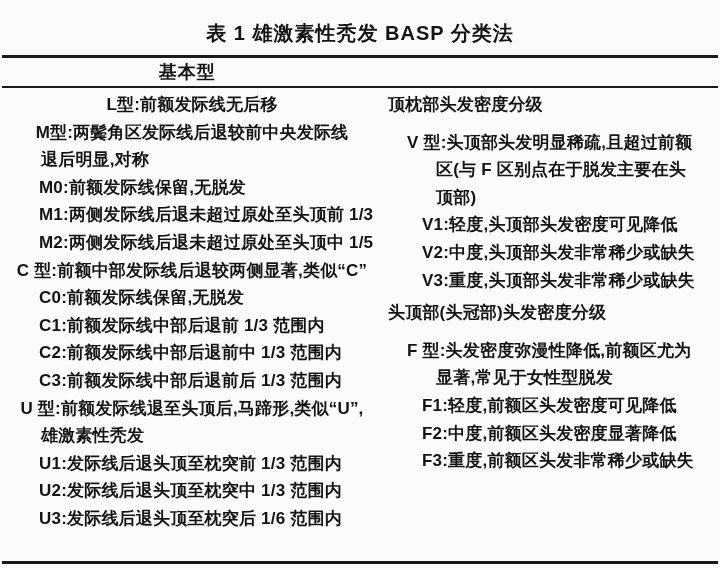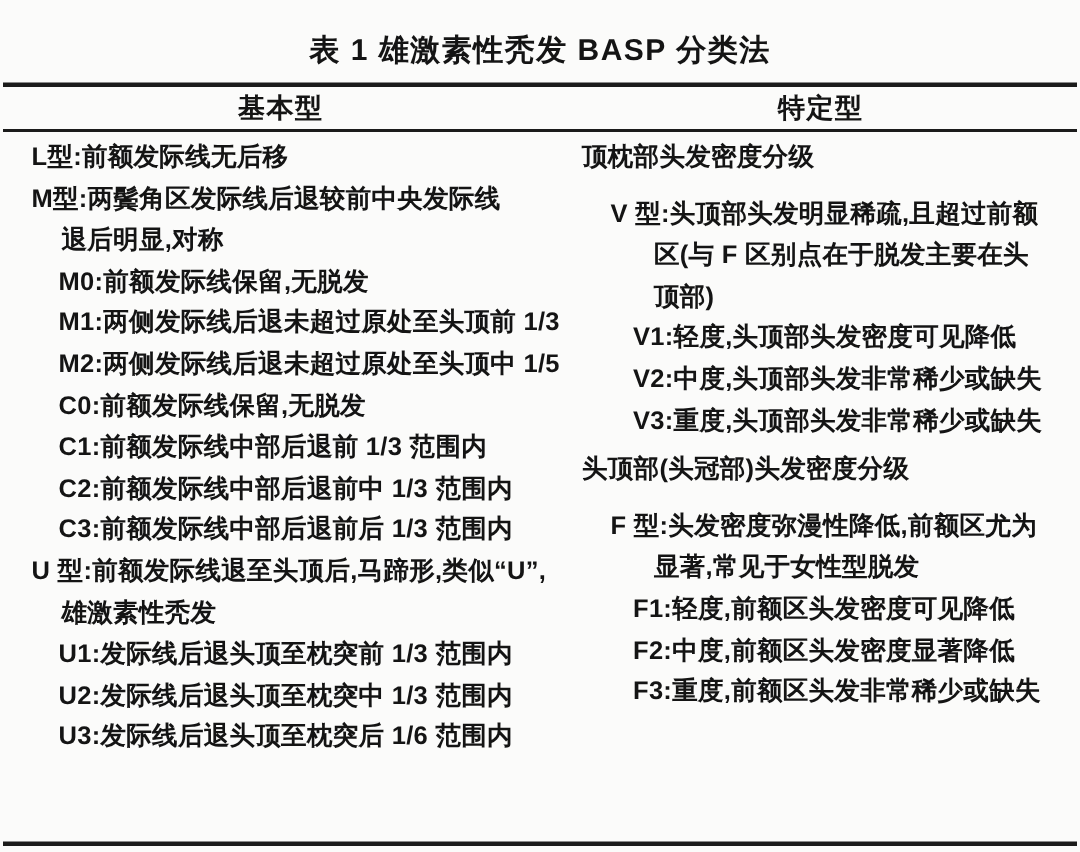--- a/index.html
+++ b/index.html
@@ -46,54 +46,54 @@
   .col-basic    { width: 374px; }
   .col-specific { width: 346px; }
 
   .row {
     font-size: 17px; font-weight: 700;
     line-height: 27.6px;
     white-space: nowrap;
     letter-spacing: 0.2px;
   }
   
-  .t-type { padding-left: 21px;  }
+  .t-type { padding-left: 10px; text-align: center;  }
   .t-sub  { padding-left: 39px; }
   .t-cont { padding-left: 41px; }
 
   
   .s-section { padding-left: 14px; }
   .s-type    { padding-left: 33px; margin-top: 10px; }
   .s-sub     { padding-left: 48px; }
   .s-cont    { padding-left: 62px; }
   .col-specific .s-section:not(:first-child) { margin-top: 5px; }
 </style>
 </head>
 <body>
 
 <div class="page">
   <div class="title">表 1  雄激素性秃发 BASP 分类法</div>
 
   <div class="rule rule-top"></div>
 
   <div class="header-row">
     <div class="hcell left">基本型</div>
-    <div class="hcell right">特定型</div>
   </div>
 
   <div class="rule rule-mid"></div>
 
   <div class="body">
     <div class="col col-basic" id="col-basic">
         <div class="row t-type">L型:前额发际线无后移</div>
         <div class="row t-type">M型:两鬓角区发际线后退较前中央发际线</div>
         <div class="row t-cont">退后明显,对称</div>
         <div class="row t-sub">M0:前额发际线保留,无脱发</div>
         <div class="row t-sub">M1:两侧发际线后退未超过原处至头顶前 1/3</div>
         <div class="row t-sub">M2:两侧发际线后退未超过原处至头顶中 1/5</div>
+        <div class="row t-type">C 型:前额中部发际线后退较两侧显著,类似“C”</div>
         <div class="row t-sub">C0:前额发际线保留,无脱发</div>
         <div class="row t-sub">C1:前额发际线中部后退前 1/3 范围内</div>
         <div class="row t-sub">C2:前额发际线中部后退前中 1/3 范围内</div>
         <div class="row t-sub">C3:前额发际线中部后退前后 1/3 范围内</div>
         <div class="row t-type">U 型:前额发际线退至头顶后,马蹄形,类似“U”,</div>
         <div class="row t-cont">雄激素性秃发</div>
         <div class="row t-sub">U1:发际线后退头顶至枕突前 1/3 范围内</div>
         <div class="row t-sub">U2:发际线后退头顶至枕突中 1/3 范围内</div>
         <div class="row t-sub">U3:发际线后退头顶至枕突后 1/6 范围内</div>
       </div>

